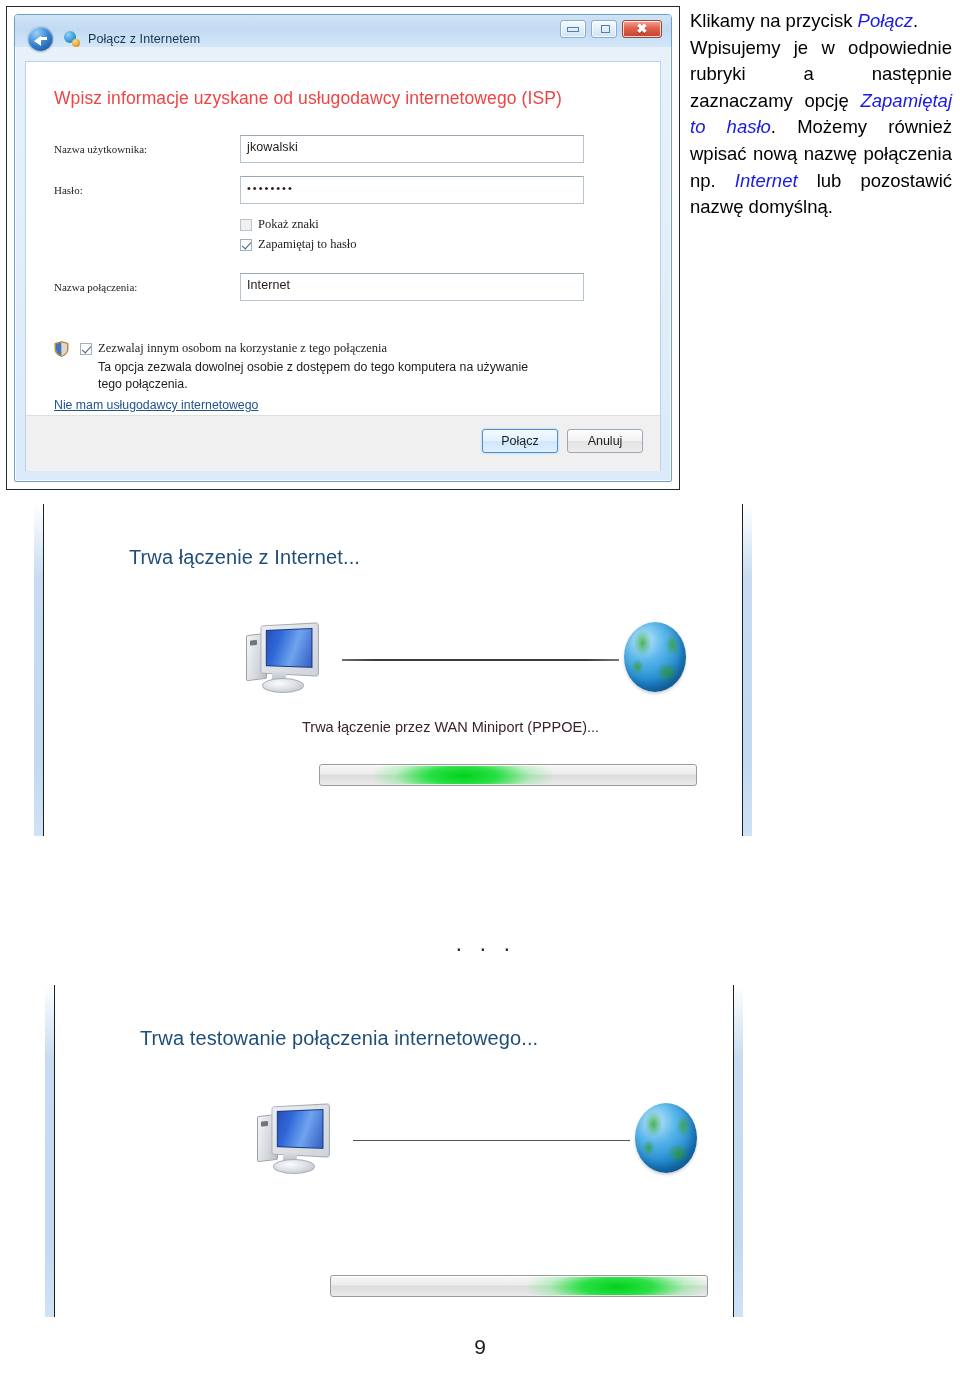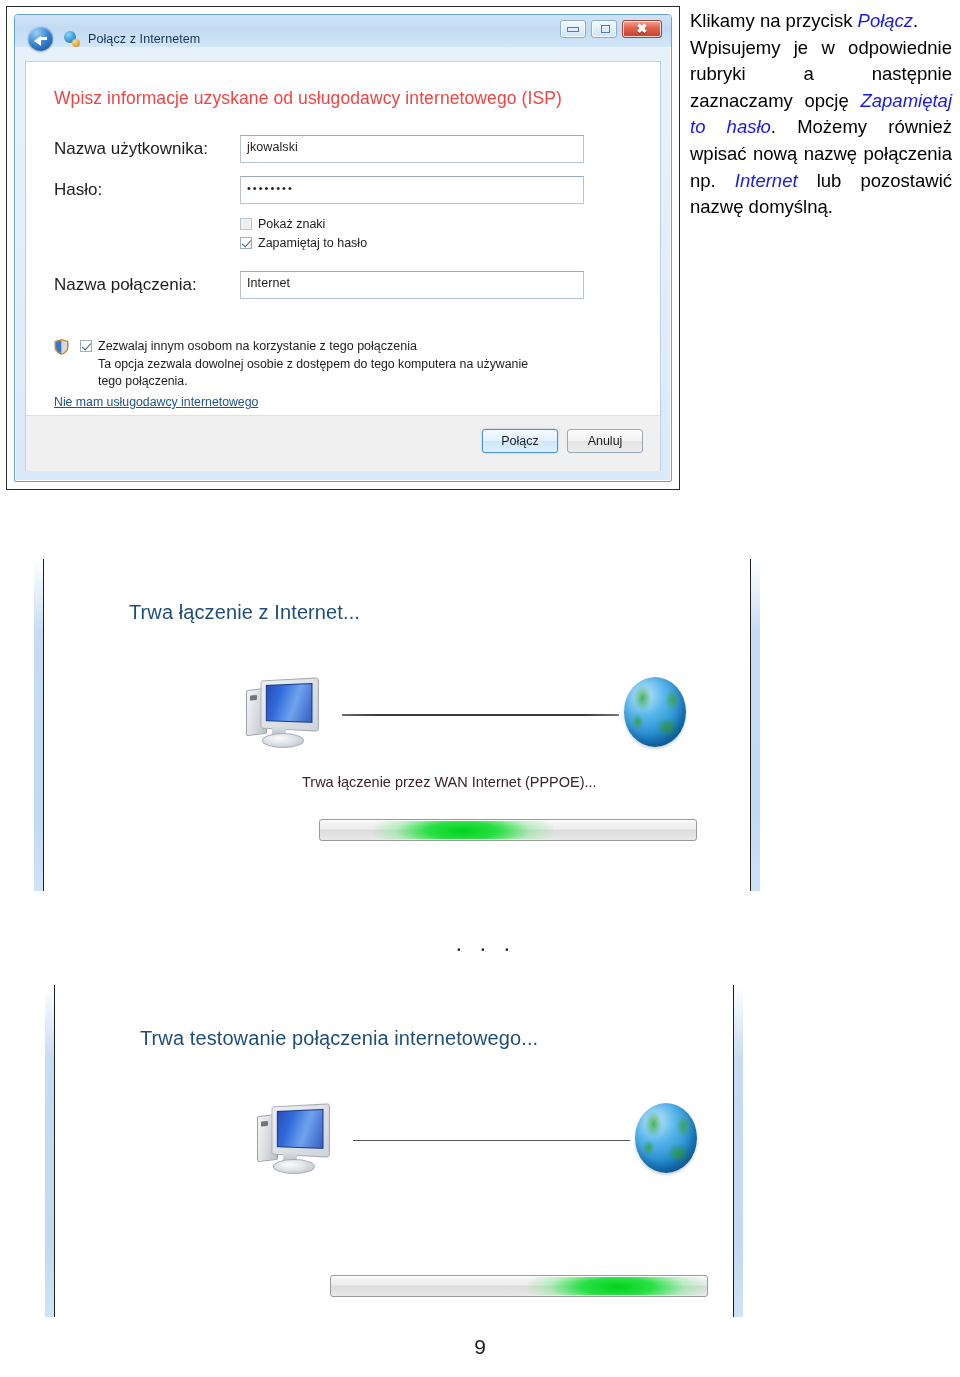--- a/index.html
+++ b/index.html
@@ -175,23 +175,24 @@
     font-weight: normal;
     letter-spacing: .1px;
   }
   .frow {
     display: flex;
     align-items: center;
     margin-bottom: 13px;
   }
   .flabel {
     width: 186px;
-    font-size: 17px;
+    font-size: 11px;
     color: #1d1d1d;
     flex: 0 0 186px;
+    font-family: Liberation Serif, serif;
   }
   .ftext {
     flex: 1 1 auto;
     height: 28px;
     border: 1px solid #b6c4d2;
     border-top-color: #9aa9b8;
     background: #ffffff;
     font-size: 12.5px;
     color: #1d1d1d;
     padding: 0 6px;
@@ -226,20 +227,21 @@
     position: absolute;
     left: 3px; top: 0px;
     width: 4px; height: 8px;
     border: solid #3c5a75;
     border-width: 0 1.6px 1.6px 0;
     transform: rotate(42deg);
   }
   .chk-label {
     font-size: 12.5px;
     color: #1d1d1d;
+    font-family: Liberation Serif, serif;
   }
   .spacer-1 { height: 16px; }
   .allow-block {
     margin-top: 40px;
     position: relative;
     padding-left: 26px;
   }
   .shield {
     position: absolute;
     left: 0; top: 0;
@@ -549,40 +551,40 @@
     </div>
 
   </div>
 </div>
 
 <div class="textcol">
   <p><span>Klikamy na przycisk </span><span class="em">Połącz</span><span>.</span></p>
   <p><span>Wpisujemy je w odpowiednie rubryki a następnie zaznaczamy opcję </span><span class="em">Zapamiętaj to hasło</span><span>. Możemy również wpisać nową nazwę połączenia np. </span><span class="em">Internet</span><span> lub pozostawić nazwę domyślną.</span></p>
 </div>
 
-<div class="panel" id="panel2" style="left:34px; top:559px; width:718px; height:332px;padding-left:8px;">
+<div class="panel" id="panel2" style="left:34px; top:504px; width:718px; height:332px;">
   <div class="rail left"></div>
   <div class="rail right"></div>
 
   <div class="panel-title">Trwa łączenie z Internet...</div>
 
   <div class="graphic" style="top:110px; height:90px;">
     <div class="pc-icon" style="left:212px; top:8px;">
       <div class="tower"></div>
       <div class="monitor">
           <div class="screen"></div>
         </div>
       <div class="stand"></div>
       <div class="base"></div>
     </div>
     <div class="link-line" style="left:308px; top:45px; width:277px;"></div>
     <div class="globe-icon" style="left:590px; top:8px;"></div>
   </div>
 
-  <div class="sub-status" style="left:268px; top:215px;">Trwa łączenie przez WAN Internet (PPPOE)...</div>
+  <div class="sub-status" style="left:268px; top:215px;">Trwa łączenie przez WAN Miniport (PPPOE)...</div>
 
   <div class="progress" style="left:285px; top:260px; width:378px;">
     <div class="glow" style="left:14%;"></div>
   </div>
 </div>
 
 <div class="ellipsis-sep" style="left:455px; top:935px;">· · ·</div>
 
 <div class="panel" id="panel3" style="left:45px; top:985px; width:698px; height:332px;">
   <div class="rail left"></div>

